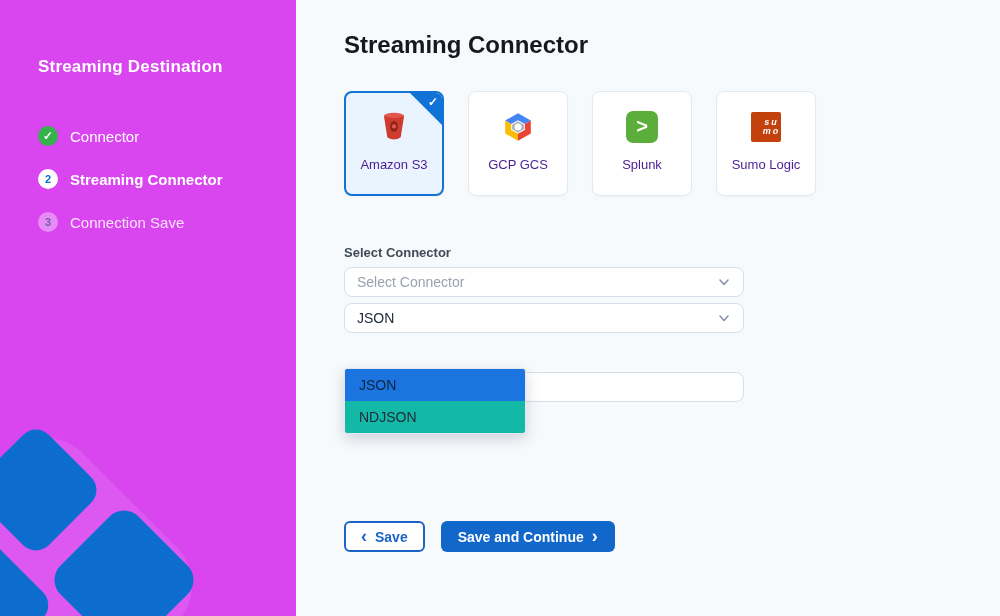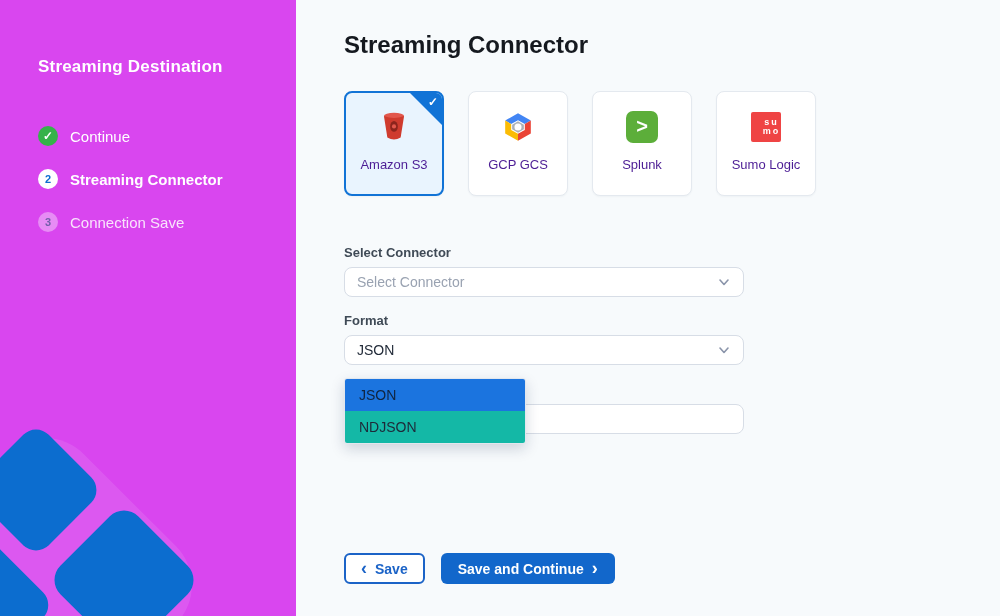--- a/index.html
+++ b/index.html
@@ -51,21 +51,21 @@
   }
   .card.selected { border: 2px solid #1173d6; background: #e9f4fe; padding: 17px 4px 8px; }
   .card-icon { height: 34px; display: flex; align-items: center; justify-content: center; }
   .card-label { flex: 1; display: flex; align-items: center; text-align: center; font-size: 13px; color: #4c1d95; line-height: 16px; }
   .corner { display: none; position: absolute; top: 0; right: 0; width: 32px; height: 32px; }
   .card.selected .corner { display: block; }
   .corner-tri { position: absolute; top: 0; right: 0; width: 0; height: 0; border-top: 32px solid #1173d6; border-left: 32px solid transparent; }
   .corner-check { position: absolute; top: 2px; right: 4px; color: #fff; font-size: 12px; font-weight: 700; }
 
   
-  .sumo-sq { width: 30px; height: 30px; background: #ef4444; border-radius: 2px; color: #fff; display: flex; flex-direction: column; align-items: center; justify-content: center; font-size: 9px; font-weight: 700; line-height: 9px; letter-spacing: 2px; padding-left: 11px; }
+  .sumo-sq { width: 30px; height: 30px; background: #c2410c; border-radius: 2px; color: #fff; display: flex; flex-direction: column; align-items: center; justify-content: center; font-size: 9px; font-weight: 700; line-height: 9px; letter-spacing: 2px; padding-left: 11px; font-style: italic; }
   
   .splunk-sq { width: 32px; height: 32px; background: #5cae3a; border-radius: 7px; color: #fff; display: flex; align-items: center; justify-content: center; font-size: 20px; font-weight: 900; padding-bottom: 2px; }
 
   
   .form { width: 400px; }
   .field-label { margin-top: 49px; font-size: 13px; font-weight: 700; color: #3f4a56; line-height: 16px; }
   .select-box, .text-input {
     margin-top: 6px; width: 400px; height: 30px; background: #fff;
     border: 1px solid #d7dde6; border-radius: 8px;
     display: flex; align-items: center; padding: 0 12px; font-size: 14px; color: #232c3a;
@@ -97,21 +97,21 @@
 </head>
 <body>
 
 <div class="app">
 
   <aside class="sidebar">
     <div class="sidebar-title">Streaming Destination</div>
     <ul class="steps">
       <li class="step done">
         <span class="step-circle">✓</span>
-        <span class="step-label">Continue</span>
+        <span class="step-label">Connector</span>
       </li>
       <li class="step current">
         <span class="step-circle">2</span>
         <span class="step-label">Streaming Connector</span>
       </li>
       <li class="step pending">
         <span class="step-circle">3</span>
         <span class="step-label">Connection Save</span>
       </li>
     </ul>
@@ -177,21 +177,20 @@
     <div class="form">
       <div class="field-label">Select Connector</div>
       <div class="select-box">
         <span class="value placeholder">Select Connector</span>
         <svg class="chevron-down-svg" width="14" height="14" viewBox="0 0 14 14">
             <polyline points="3,5 7,9.5 11,5" fill="none" stroke="#8a94aa" stroke-width="1.6" stroke-linecap="round" stroke-linejoin="round"></polyline>
           </svg>
       </div>
 
       <div class="format-wrap">
-        <div class="field-label format-label">Format</div>
         <div class="select-box">
           <span class="value">JSON</span>
           <svg class="chevron-down-svg" width="14" height="14" viewBox="0 0 14 14">
               <polyline points="3,5 7,9.5 11,5" fill="none" stroke="#8a94aa" stroke-width="1.6" stroke-linecap="round" stroke-linejoin="round"></polyline>
             </svg>
         </div>
         <div class="menu">
           <div class="menu-option highlight">JSON</div>
           <div class="menu-option">NDJSON</div>
         </div>

